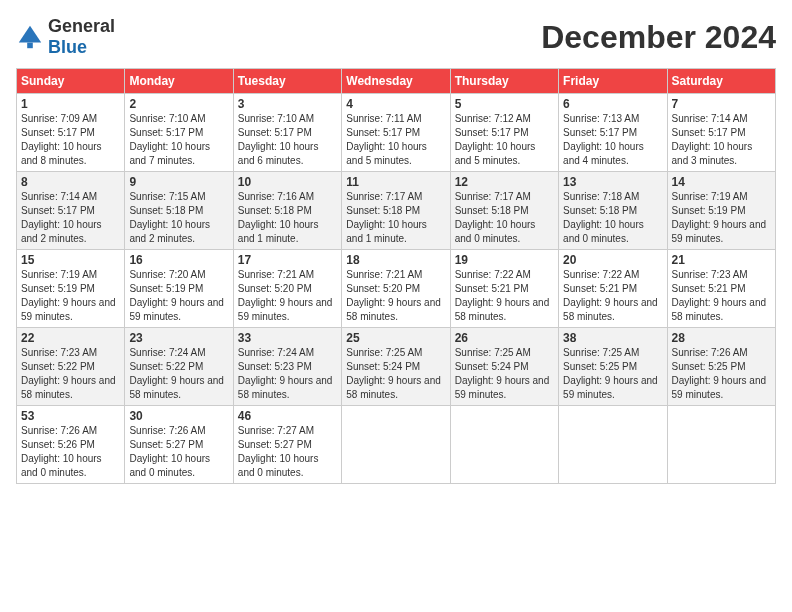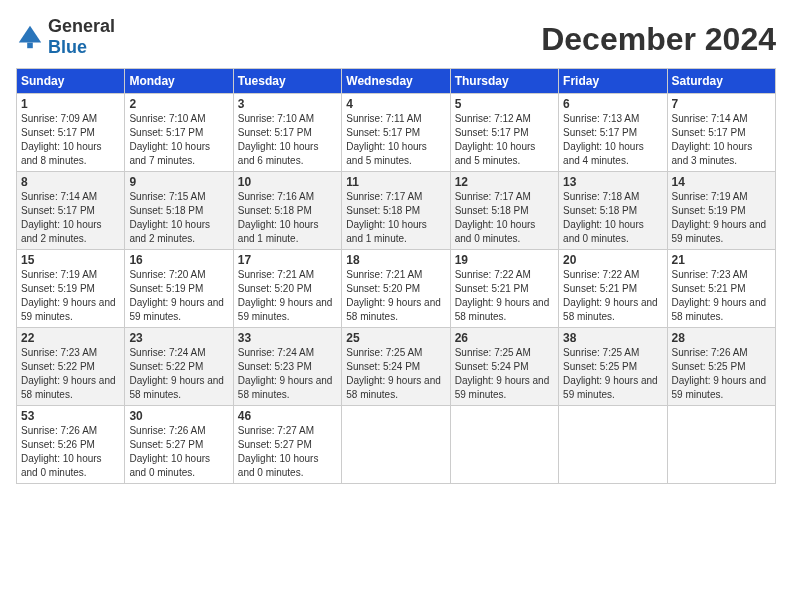--- a/index.html
+++ b/index.html
@@ -9,21 +9,21 @@
       width: 792px;
       height: 612px;
       overflow: hidden;
     }
     .container {
       width: 792px;
       padding: 16px 16px 10px 16px;
     }
     .header-row {
       display: flex;
-      align-items: flex-end;
+      align-items: center;
       justify-content: space-between;
       margin-bottom: 10px;
     }
     .logo {
       display: flex;
       align-items: center;
       gap: 4px;
     }
     .logo-text-general {
       font-size: 18px;
@@ -50,21 +50,21 @@
     .location-title {
       font-size: 14px;
       color: #333;
     }
     table {
       width: 100%;
       border-collapse: collapse;
       table-layout: fixed;
     }
     thead tr th {
-      background-color: #1d4ed8;
+      background-color: #ef4444;
       color: #fff;
       font-size: 12px;
       font-weight: bold;
       padding: 5px 4px;
       text-align: left;
       border: 1px solid #ccc;
     }
     tbody tr td {
       vertical-align: top;
       border: 1px solid #ccc;

